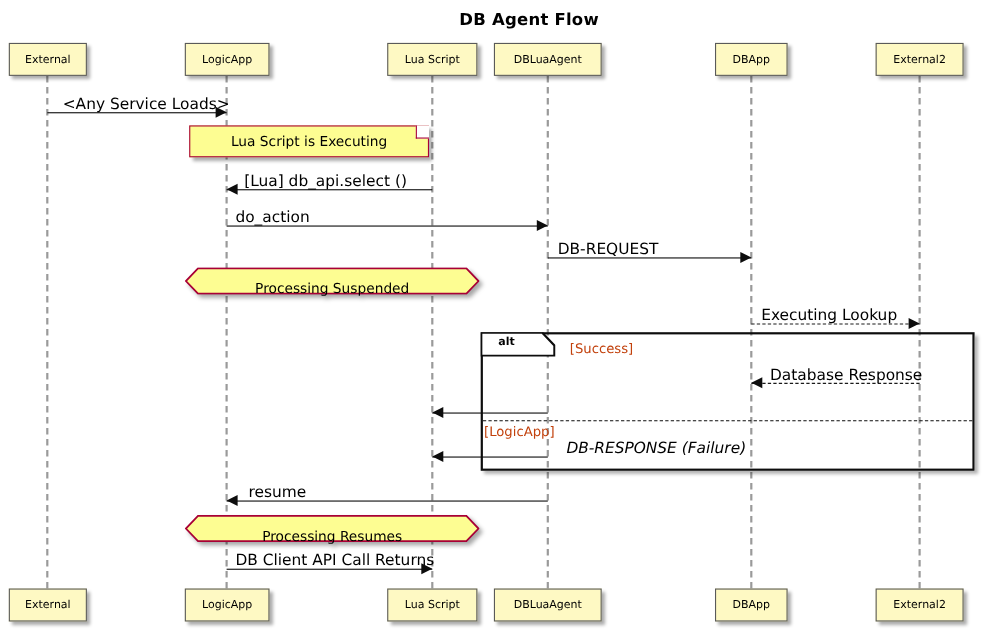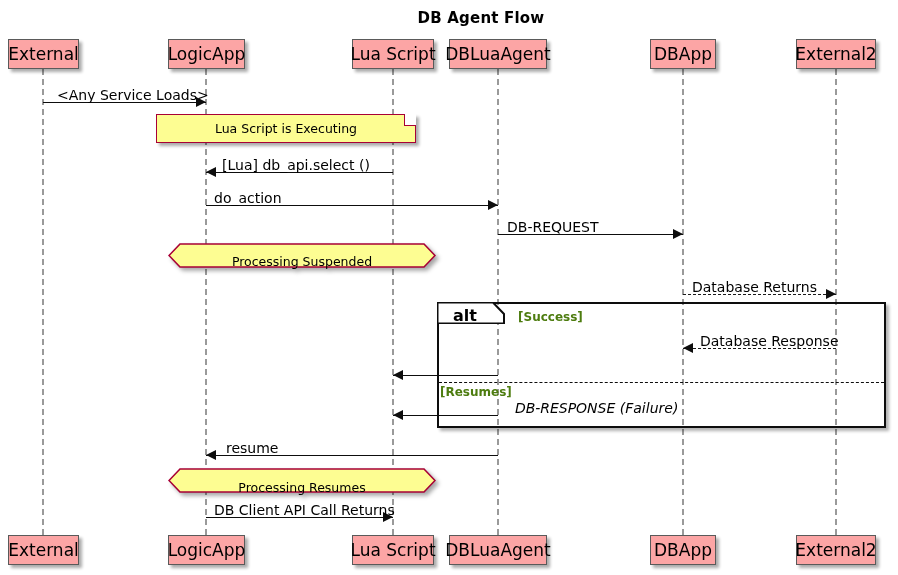--- a/index.html
+++ b/index.html
@@ -7,23 +7,23 @@
        font-family:"DejaVu Sans","Liberation Sans",sans-serif;
        -webkit-font-smoothing:antialiased;}
   #canvas{position:absolute;left:0;top:0;width:898px;height:575px;}
 
   
   .title{position:absolute;font-size:15px;font-weight:bold;color:#000;
          white-space:nowrap;letter-spacing:0.2px;}
 
   
   .participant{position:absolute;box-sizing:border-box;
-      background:#fca5a5;border:1px solid #5a5a5a;
+      background:#fef9c3;border:1px solid #5a5a5a;
       display:flex;align-items:center;justify-content:center;
-      font-size:17px;color:#000;white-space:nowrap;
+      font-size:10px;color:#000;white-space:nowrap;
       box-shadow:3px 3px 3px rgba(0,0,0,0.33);text-align:center;}
 
   
   .lifeline{position:absolute;width:0;border-left:2px dashed #9a9a9a;}
 
   
   .msg-line{position:absolute;height:0;border-top:1px solid #0d0d0d;}
   .msg-line.dotted{border-top:1px dashed #1a1a1a;border-top-width:1px;}
   .arrowhead{position:absolute;width:0;height:0;}
   .arrowhead.right{border-top:5px solid transparent;border-bottom:5px solid transparent;
@@ -46,22 +46,22 @@
   .hexwrap svg{display:block;}
   .hexwrap .hexlabel{position:absolute;left:0;right:0;top:0;bottom:0;
         display:flex;align-items:center;justify-content:center;
         font-size:12.5px;color:#000;}
 
   
   .frag{position:absolute;box-sizing:border-box;border:2px solid #0d0d0d;
         background:transparent;box-shadow:3px 3px 3px rgba(0,0,0,0.30);}
   .frag-tab{position:absolute;}
   .frag-tab svg{display:block;}
-  .frag-tab-label{position:absolute;font-size:16px;font-weight:bold;color:#000;}
-  .guard{position:absolute;font-size:12px;font-weight:bold;color:#4d7c0f;white-space:nowrap;}
+  .frag-tab-label{position:absolute;font-size:10px;font-weight:bold;color:#000;}
+  .guard{position:absolute;font-size:12px;font-weight:normal;color:#c2410c;white-space:nowrap;}
   .frag-div{position:absolute;height:0;border-top:1px dashed #0d0d0d;}
 </style>
 </head>
 <body>
 
 <div id="canvas">
   <div class="title" style="left: 0px; top: 9px; width: 898px; text-align: center; padding-left: 32px;">DB Agent Flow</div>
 <div class="lifeline" style="left: 42px; top: 69px; height: 466px;"></div>
     <div class="lifeline" style="left: 205px; top: 69px; height: 466px;"></div>
     <div class="lifeline" style="left: 392px; top: 69px; height: 466px;"></div>
@@ -105,52 +105,52 @@
       <span>External2</span>
     </div>
     <div class="frag" style="left: 437px; top: 302px; width: 449px; height: 126px;"></div>
     <div class="frag-tab" style="left: 437px; top: 302px;">
       <svg width="68" height="22">
         <path d="M0.5,0.5 L56,0.5 L67,12 L67,21.5 L0.5,21.5 Z" fill="#ffffff" stroke="#0d0d0d" stroke-width="2"></path>
       </svg>
     </div>
     <div class="frag-tab-label" style="left: 453px; top: 306px;">alt</div>
     <div class="guard" style="left: 518px; top: 310px;">[Success]</div>
-    <div class="guard" style="left: 440px; top: 385px;">[Resumes]</div>
+    <div class="guard" style="left: 440px; top: 385px;">[LogicApp]</div>
     <div class="frag-div" style="left: 439px; top: 382px; width: 445px;"></div>
     <div class="msg-line" style="left: 43px; top: 102px; width: 163px;"></div>
     <div class="arrowhead right" style="top: 97px; left: 196px;"></div>
     <div class="msg-label" style="left: 57px; top: 87px;">&lt;Any Service Loads&gt;</div>
     <div class="msg-line" style="left: 206px; top: 172px; width: 187px;"></div>
     <div class="arrowhead left" style="top: 167px; left: 206px;"></div>
     <div class="msg-label" style="left: 222px; top: 157px;">[Lua] db_api.select ()</div>
     <div class="msg-line" style="left: 206px; top: 205px; width: 292px;"></div>
     <div class="arrowhead right" style="top: 200px; left: 488px;"></div>
     <div class="msg-label" style="left: 214px; top: 190px;">do_action</div>
     <div class="msg-line" style="left: 498px; top: 234px; width: 185px;"></div>
     <div class="arrowhead right" style="top: 229px; left: 673px;"></div>
     <div class="msg-label" style="left: 507px; top: 219px;">DB-REQUEST</div>
     <div class="msg-line dotted" style="left: 683px; top: 294px; width: 153px;"></div>
     <div class="arrowhead right" style="top: 289px; left: 826px;"></div>
-    <div class="msg-label" style="left: 692px; top: 279px;">Database Returns</div>
+    <div class="msg-label" style="left: 692px; top: 279px;">Executing Lookup</div>
     <div class="msg-line dotted" style="left: 683px; top: 348px; width: 153px;"></div>
     <div class="arrowhead left" style="top: 343px; left: 683px;"></div>
     <div class="msg-label" style="left: 700px; top: 333px;">Database Response</div>
     <div class="msg-line" style="left: 393px; top: 375px; width: 105px;"></div>
     <div class="arrowhead left" style="top: 370px; left: 393px;"></div>
     <div class="msg-line" style="left: 393px; top: 415px; width: 105px;"></div>
     <div class="arrowhead left" style="top: 410px; left: 393px;"></div>
     <div class="msg-label" style="left: 515px; top: 400px; font-style: italic;">DB-RESPONSE (Failure)</div>
     <div class="msg-line" style="left: 206px; top: 455px; width: 292px;"></div>
     <div class="arrowhead left" style="top: 450px; left: 206px;"></div>
     <div class="msg-label" style="left: 226px; top: 440px;">resume</div>
     <div class="msg-line" style="left: 206px; top: 517px; width: 187px;"></div>
     <div class="arrowhead right" style="top: 512px; left: 383px;"></div>
     <div class="msg-label" style="left: 214px; top: 502px;">DB Client API Call Returns</div>
-    <div class="note" style="left: 156px; top: 114px; width: 260px; height: 29px;">
+    <div class="note" style="left: 172px; top: 114px; width: 218px; height: 29px;">
       <div class="fold"></div>
       <div class="txt">Lua Script is Executing</div>
     </div>
     <div class="hexwrap" style="left: 168px; top: 243px; width: 268px; height: 36px;">
       <svg width="268" height="25">
         <path d="M12,1 L256,1 L267,12.5 L256,24 L12,24 L1,12.5 Z" fill="#fdfd92" stroke="#a80036" stroke-width="1.6"></path>
       </svg>
       <div class="hexlabel">Processing Suspended</div>
     </div>
     <div class="hexwrap" style="left: 168px; top: 468px; width: 268px; height: 38px;">

